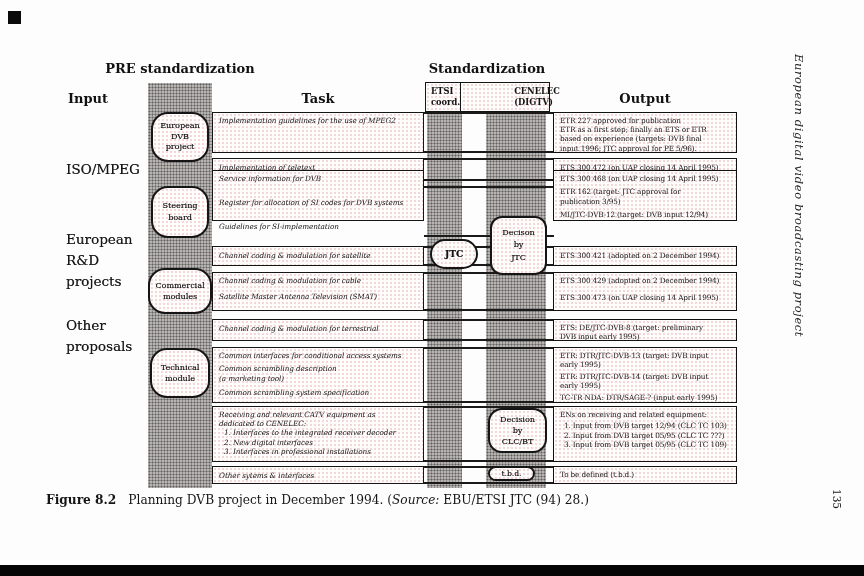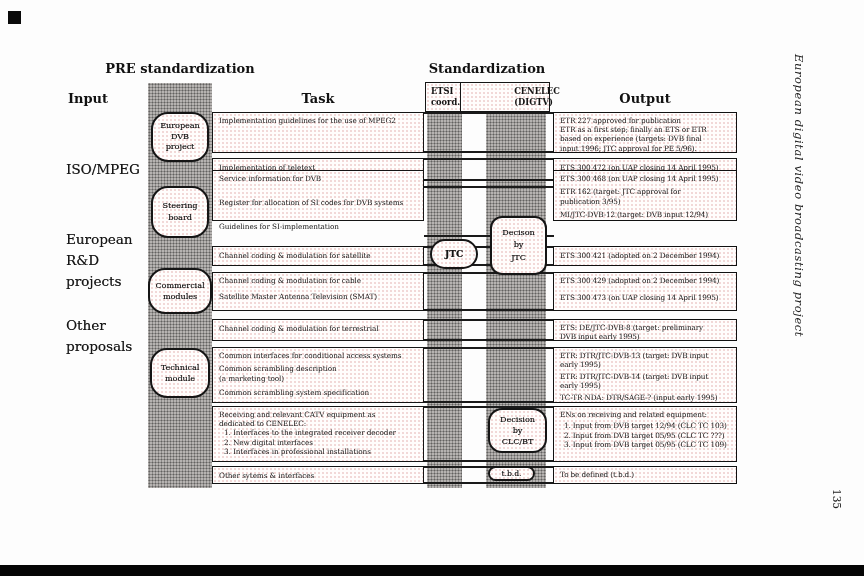--- a/index.html
+++ b/index.html
@@ -49,21 +49,21 @@
   .r3t{top:186px}.r3b{top:235.4px}
   .r4t{top:246px}.r4b{top:264.4px}
   .r5t{top:272px}.r5b{top:309.4px}
   .r6t{top:319px}.r6b{top:339.4px}
   .r7t{top:347px}.r7b{top:401.4px}
   .r8t{top:406px}.r8b{top:460.4px}
   .r9t{top:466px}.r9b{top:482.4px}
 
   
   .tbox,.obox{position:absolute;z-index:3;box-sizing:border-box;color:#141414;white-space:nowrap;}
-  .tbox{left:212px;width:212px;border:1.5px solid #151515;padding:2.5px 0 0 6px;font-size:7.3px;line-height:9.4px;letter-spacing:-0.1px;}
+  .tbox{left:212px;width:212px;border:1.5px solid #151515;padding:2.5px 0 0 6px;font-size:7.3px;line-height:9.4px;letter-spacing:-0.1px;font-style:italic;}
   .obox{left:553px;width:184px;border:1.9px solid #111;padding:2.5px 0 0 6px;font-size:7.3px;line-height:9.4px;letter-spacing:-0.15px;}
   .row1{top:112px;height:41px}
   .row2{top:158px;height:23px}
   .row3{top:170px;height:51px}
   .row4{top:246px;height:20px}
   .row5{top:272px;height:39px}
   .row6{top:319px;height:22px}
   .row7{top:347px;height:56px}
   .row8{top:406px;height:56px}
   .row9{top:466px;height:18px}
@@ -266,18 +266,21 @@
       <div>by</div>
       <div>JTC</div>
     </div>
   <div class="shape paper" id="el-dclc">
       <div>Decision</div>
       <div>by</div>
       <div>CLC/BT</div>
     </div>
   <div class="shape paper" id="el-tbd">t.b.d.</div>
 
+  <div class="caption">
+    <span class="cap-label">Figure 8.2</span><span>Planning DVB project in December 1994. (</span><span class="cap-src">Source:</span><span> EBU/ETSI JTC (94) 28.)</span>
+  </div>
 
   <div class="sidetext">European digital video broadcasting project</div>
   <div class="pagenum">135</div>
 
   <div class="bottom-bar"></div>
 </div>
 
 </body></html>

